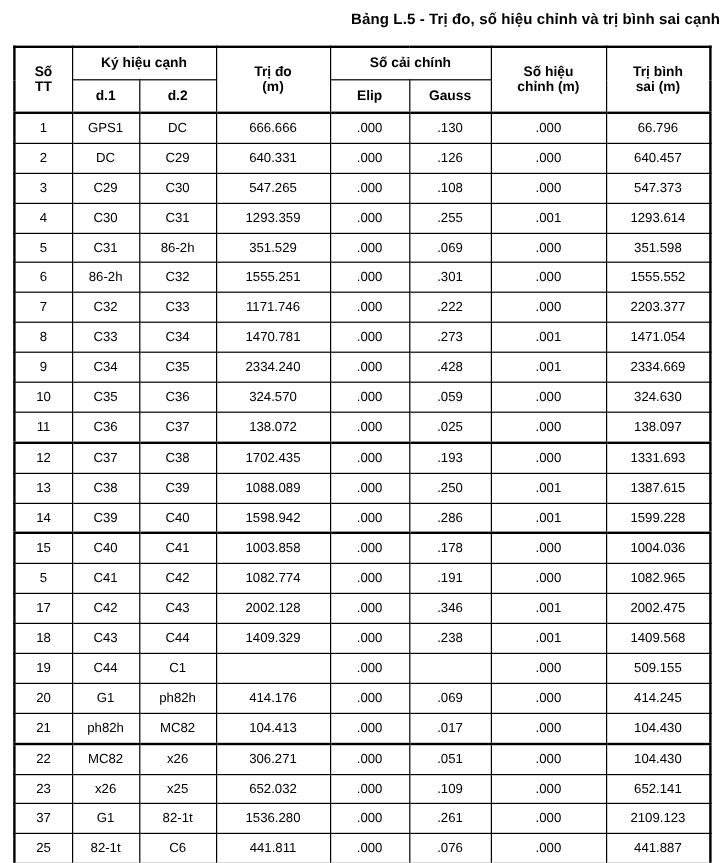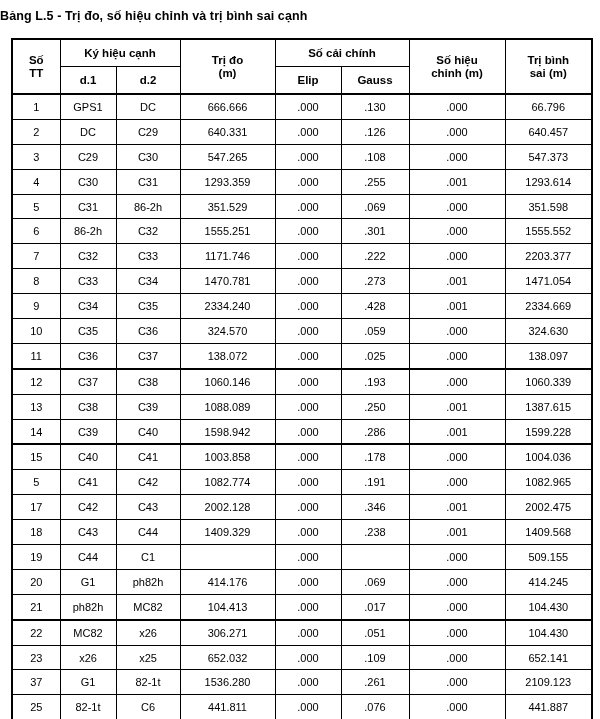--- a/index.html
+++ b/index.html
@@ -7,21 +7,21 @@
     padding: 0;
     background: #ffffff;
     width: 600px;
     height: 719px;
     font-family: "Liberation Sans", sans-serif;
     color: #000;
     -webkit-font-smoothing: antialiased;
   }
   .title {
     margin-top: 9px;
-    text-align: left;
+    text-align: right;
     font-weight: bold;
     font-size: 12.5px;
     letter-spacing: 0.1px;
   }
   table.data {
     border-collapse: collapse;
     table-layout: fixed;
     width: 580px;
     margin: 15px 0 0 11px;
     border: 2px solid #000;
@@ -201,25 +201,25 @@
         <td>138.072</td>
         <td>.000</td>
         <td>.025</td>
         <td>.000</td>
         <td>138.097</td>
       </tr>
       <tr class="thick-top">
         <td>12</td>
         <td>C37</td>
         <td>C38</td>
-        <td>1060.146</td>
+        <td>1702.435</td>
         <td>.000</td>
         <td>.193</td>
         <td>.000</td>
-        <td>1060.339</td>
+        <td>1331.693</td>
       </tr>
       <tr>
         <td>13</td>
         <td>C38</td>
         <td>C39</td>
         <td>1088.089</td>
         <td>.000</td>
         <td>.250</td>
         <td>.001</td>
         <td>1387.615</td>

